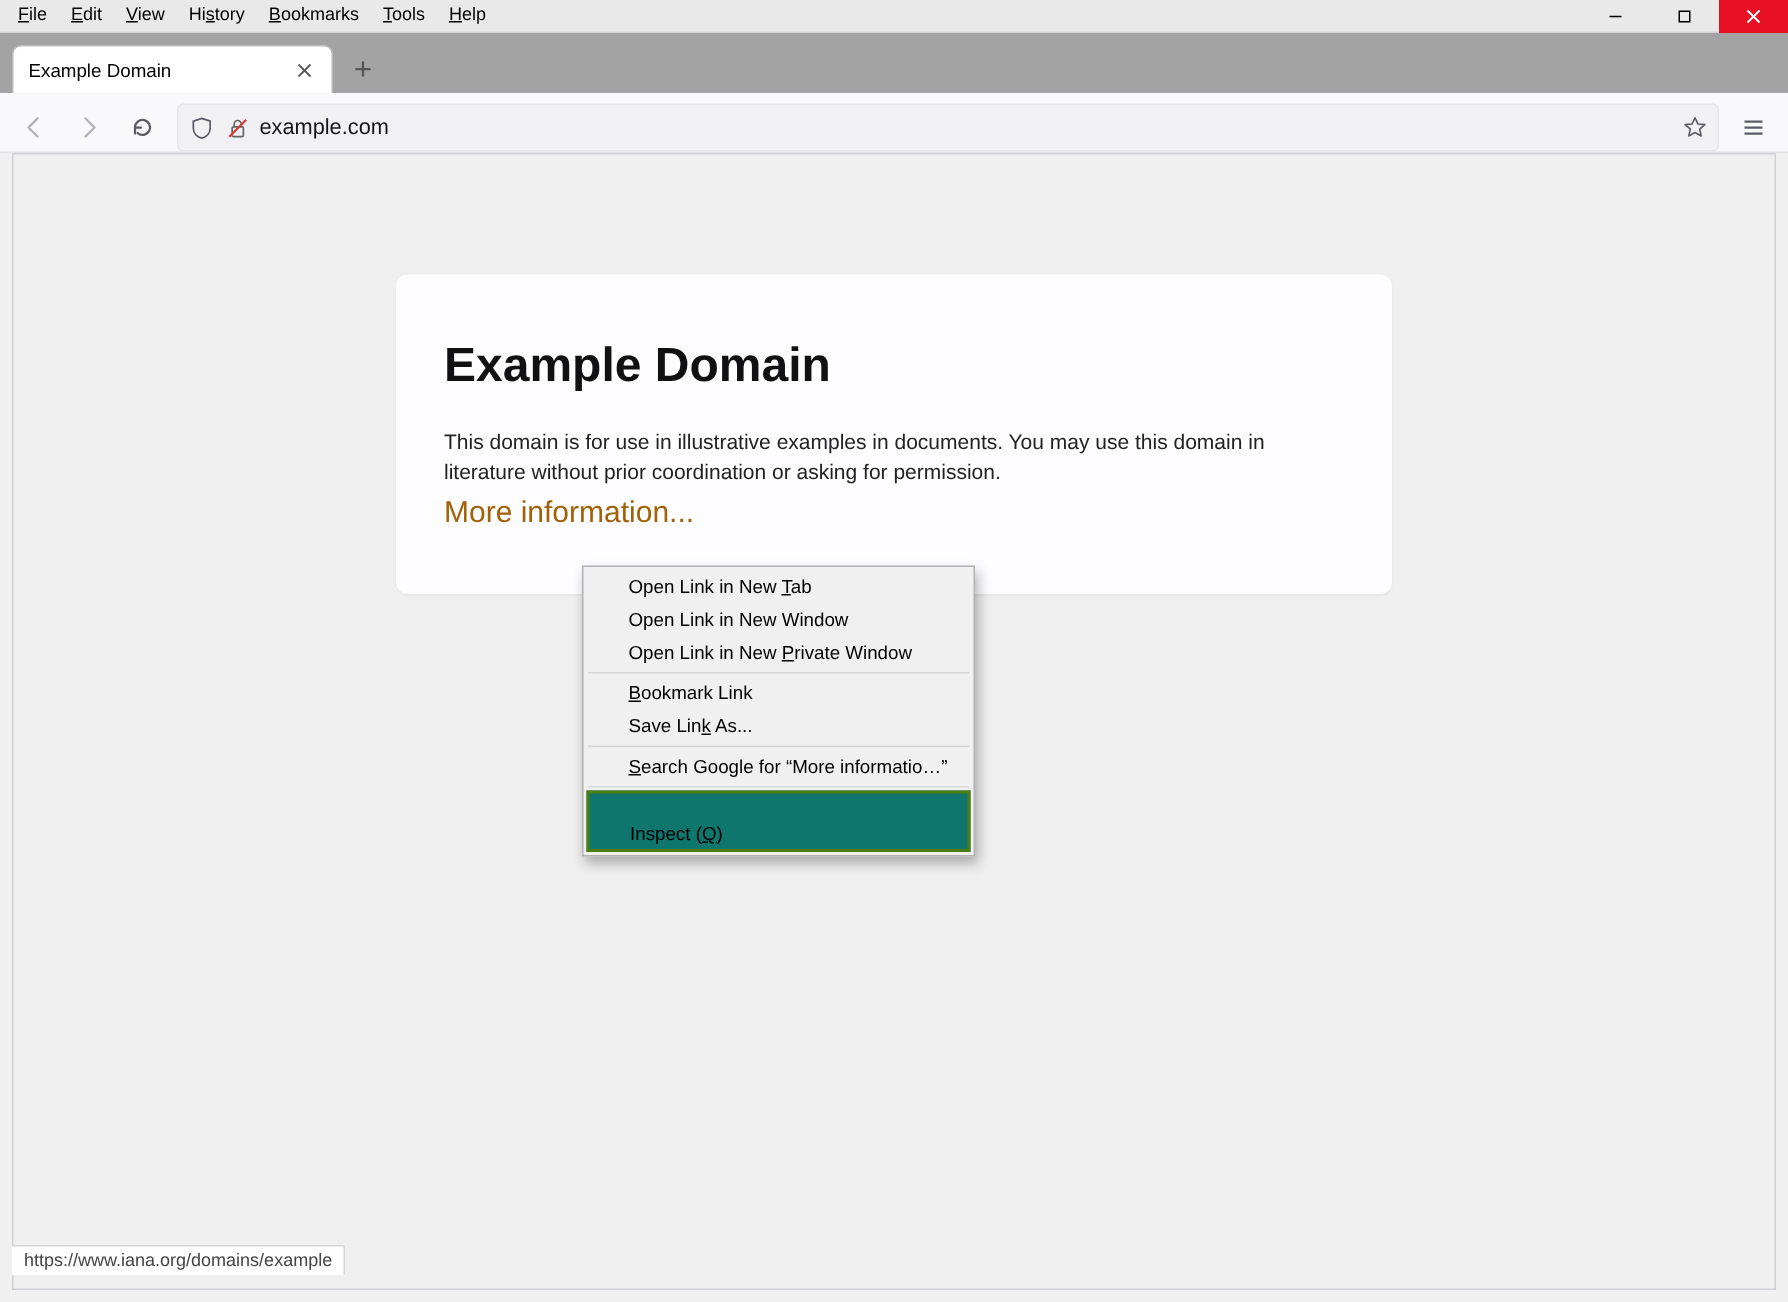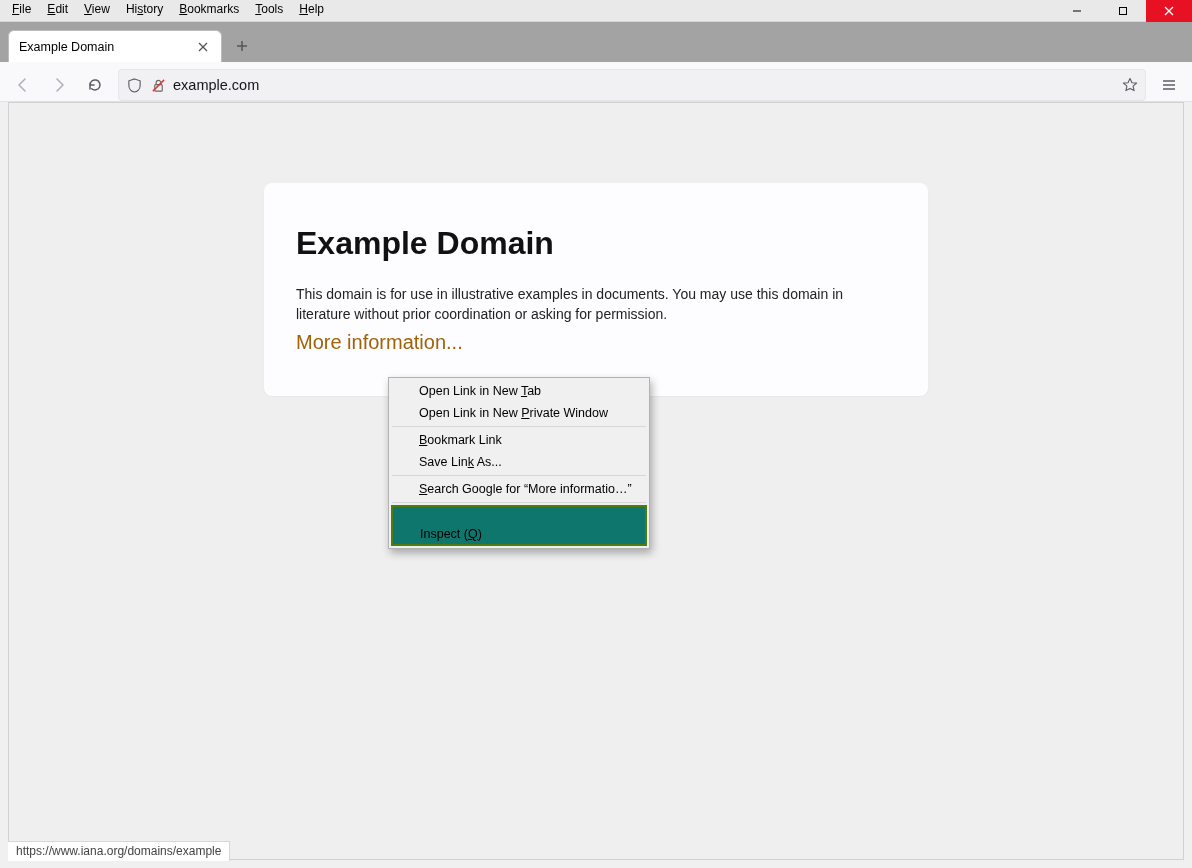--- a/index.html
+++ b/index.html
@@ -187,21 +187,21 @@
     padding: 20px 29px 3px 27px;
   }
   .context-menu .cm-sep {
     height:1px; background:#d7d7d7; margin:2px 1px;
   }
   .context-menu .ul { text-decoration: underline; }
 
   
   .statusbar {
     position:absolute;
-    left:8px; bottom:7px;
+    left:8px; bottom:18px;
     height:20px;
     background:#fefeff;
     border:1px solid #d6d6da;
     border-left-width:0;
     border-bottom-width:0;
     padding:2px 8px;
     font-size:12px;
     color:#444;
   }
 </style>
@@ -305,20 +305,21 @@
 <div class="viewport">
   <div class="page">
     <h1>Example Domain</h1>
     <p>This domain is for use in illustrative examples in documents. You may use this domain in literature without prior coordination or asking for permission.</p>
     <a href="#" class="more">More information...</a>
   </div>
 </div>
 
 <div class="context-menu">
   <div class="cm-item">Open Link in New <span class="ul">T</span>ab</div>
+  <div class="cm-item">Open Link in New Window</div>
   <div class="cm-item">Open Link in New <span class="ul">P</span>rivate Window</div>
   <div class="cm-sep"></div>
   <div class="cm-item"><span class="ul">B</span>ookmark Link</div>
   <div class="cm-item">Save Lin<span class="ul">k</span> As...</div>
   <div class="cm-sep"></div>
   <div class="cm-item"><span class="ul">S</span>earch Google for “More informatio…”</div>
   <div class="cm-sep"></div>
   <div class="cm-item highlight">Inspect (<span class="ul">Q</span>)</div>
 </div>
 

